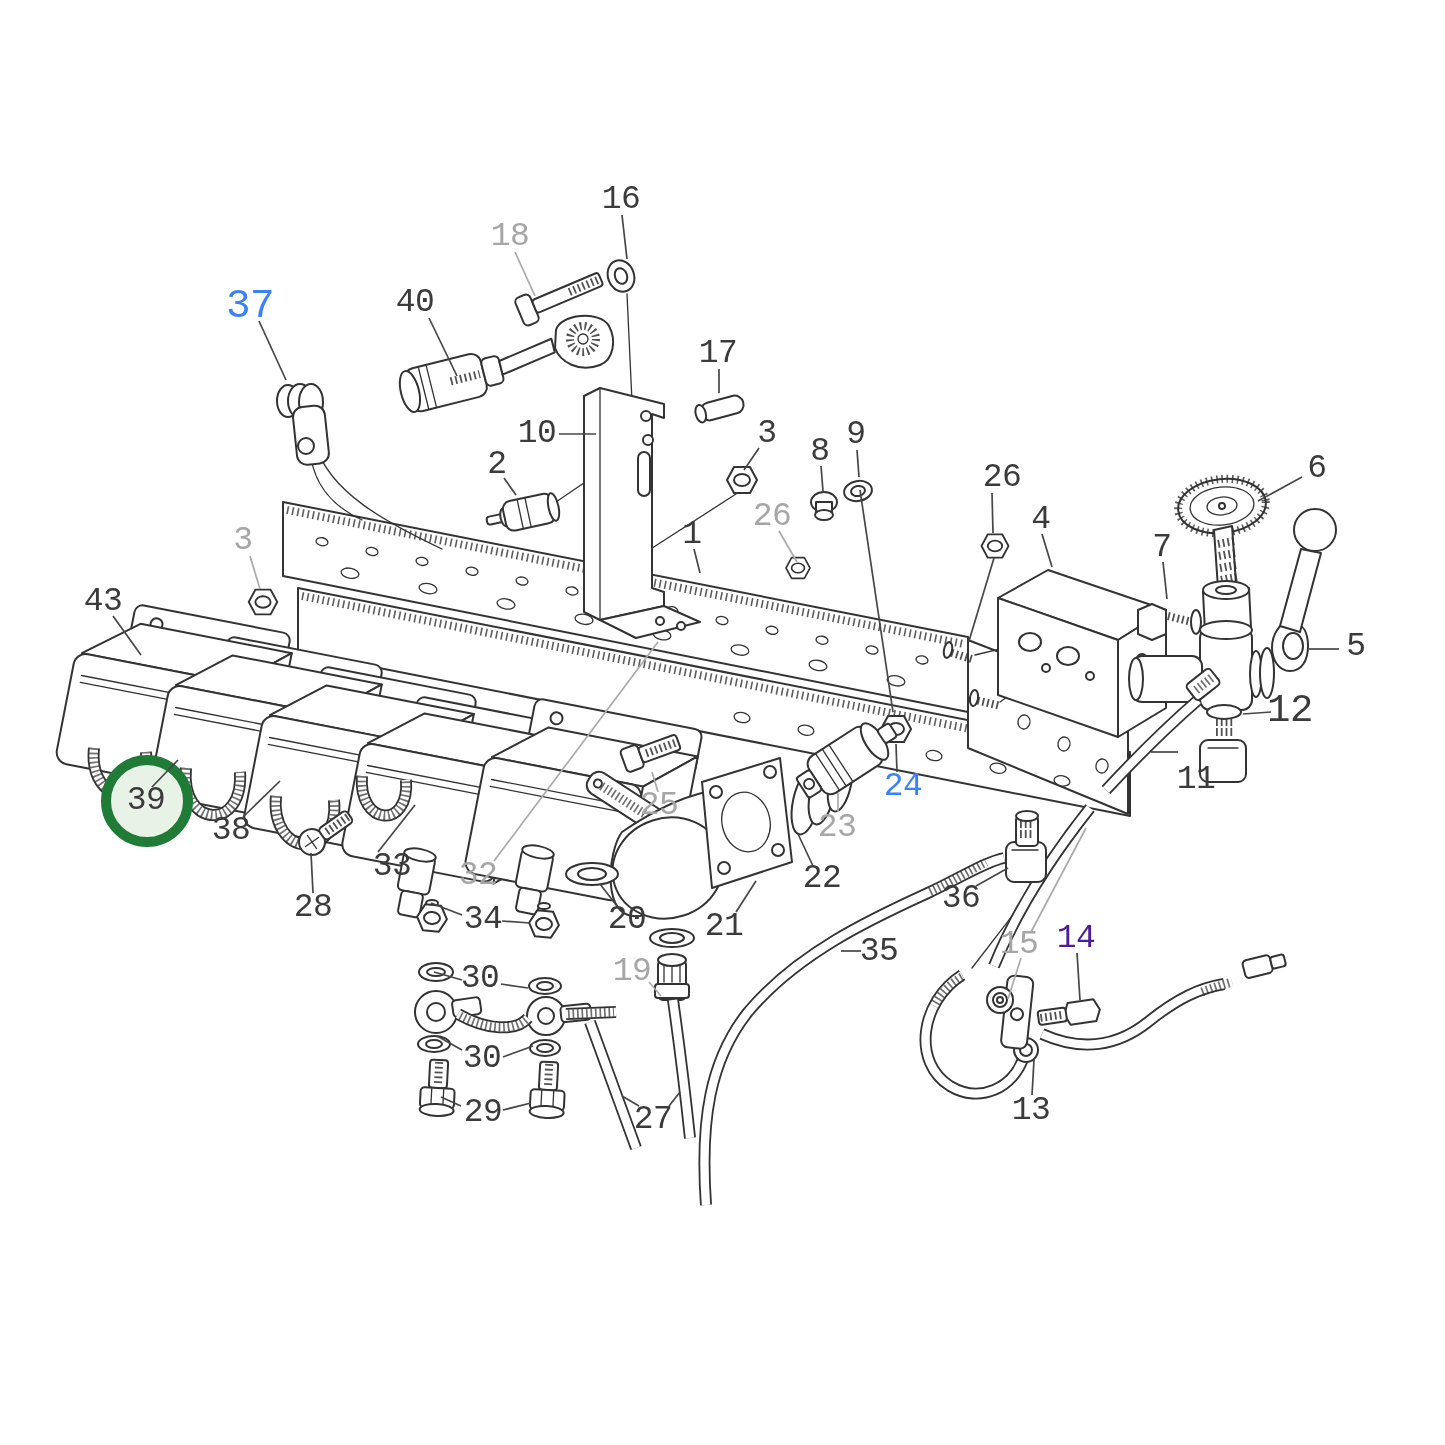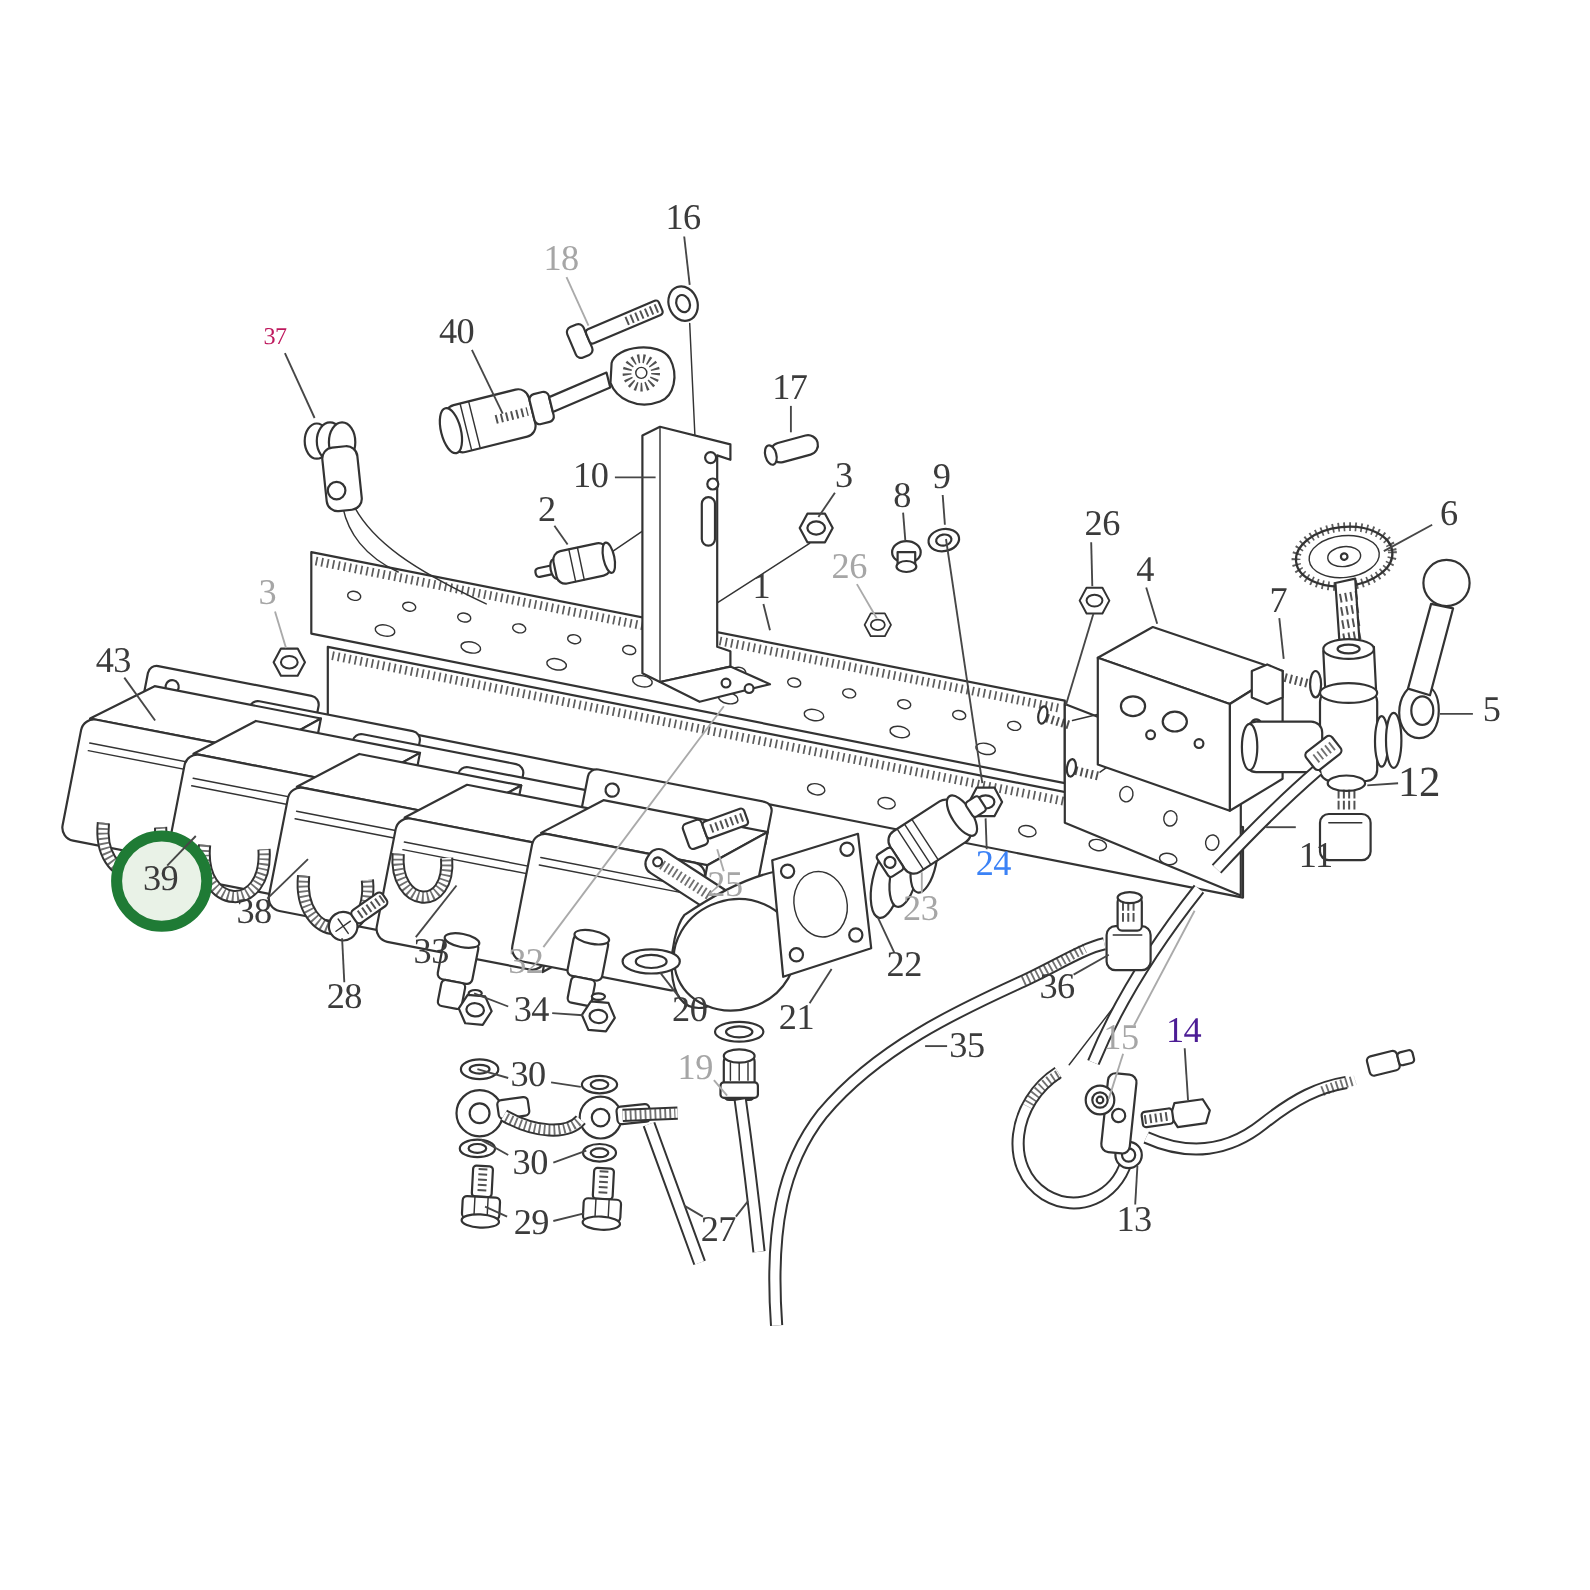--- a/index.html
+++ b/index.html
@@ -1,17 +1,17 @@
 <!DOCTYPE html>
 <html><head>
 <meta charset="utf-8">
 <style>
   html,body{margin:0;padding:0;background:#fff;}
   #stage{position:relative;width:1445px;height:1441px;background:#fff;overflow:hidden;
-         font-family:Liberation Serif, serif;}
+         font-family:Liberation Mono, monospace;}
   #stage svg{position:absolute;left:0;top:0;}
   #main-svg{z-index:1;}
   #highlight-circle{position:absolute;z-index:2;border-radius:50%;box-sizing:border-box;}
   #overlay-svg{z-index:3;}
   #labels-layer{position:absolute;left:0;top:0;width:100%;height:100%;z-index:4;}
   .part-label{position:absolute;transform:translate(-50%,-50%);font-size:33px;line-height:1;
               letter-spacing:-0.5px;white-space:nowrap;cursor:default;}
   
   .w{fill:#fff;stroke:#333;stroke-width:2;stroke-linejoin:round;stroke-linecap:round;}
   .n{fill:none;stroke:#333;stroke-width:2;stroke-linejoin:round;stroke-linecap:round;}
@@ -549,21 +549,21 @@
         <line x1="1021" y1="958" x2="1008" y2="999" stroke="#aaaaaa" stroke-width="1.7"></line>
         <line x1="1031" y1="932" x2="1086" y2="828" stroke="#aaaaaa" stroke-width="1.7"></line>
         <line x1="1077" y1="953" x2="1080" y2="1000" stroke="#474747" stroke-width="1.7"></line>
         <line x1="1032" y1="1095" x2="1034" y2="1060" stroke="#474747" stroke-width="1.7"></line>
       </g>
 </svg>
 
 <div id="labels-layer">
       <div class="part-label" style="left: 621px; top: 199px; color: rgb(59, 59, 59); font-size: 33px;">16</div>
       <div class="part-label" style="left: 510px; top: 236px; color: rgb(166, 166, 166); font-size: 33px;">18</div>
-      <div class="part-label" style="left: 250px; top: 306px; color: #be185d; font-size: 22px;">37</div>
+      <div class="part-label" style="left: 250px; top: 306px; color: #3b82f6; font-size: 41px;">37</div>
       <div class="part-label" style="left: 415px; top: 302px; color: rgb(59, 59, 59); font-size: 33px;">40</div>
       <div class="part-label" style="left: 718px; top: 353px; color: rgb(59, 59, 59); font-size: 33px;">17</div>
       <div class="part-label" style="left: 537px; top: 433px; color: rgb(59, 59, 59); font-size: 33px;">10</div>
       <div class="part-label" style="left: 767px; top: 433px; color: rgb(59, 59, 59); font-size: 33px;">3</div>
       <div class="part-label" style="left: 497px; top: 464px; color: rgb(59, 59, 59); font-size: 33px;">2</div>
       <div class="part-label" style="left: 820px; top: 451px; color: rgb(59, 59, 59); font-size: 33px;">8</div>
       <div class="part-label" style="left: 856px; top: 434px; color: rgb(59, 59, 59); font-size: 33px;">9</div>
       <div class="part-label" style="left: 992px; top: 477px; color: rgb(59, 59, 59); font-size: 33px; margin-left: 10px;">26</div>
       <div class="part-label" style="left: 1041px; top: 519px; color: rgb(59, 59, 59); font-size: 33px;">4</div>
       <div class="part-label" style="left: 1317px; top: 468px; color: rgb(59, 59, 59); font-size: 33px;">6</div>

